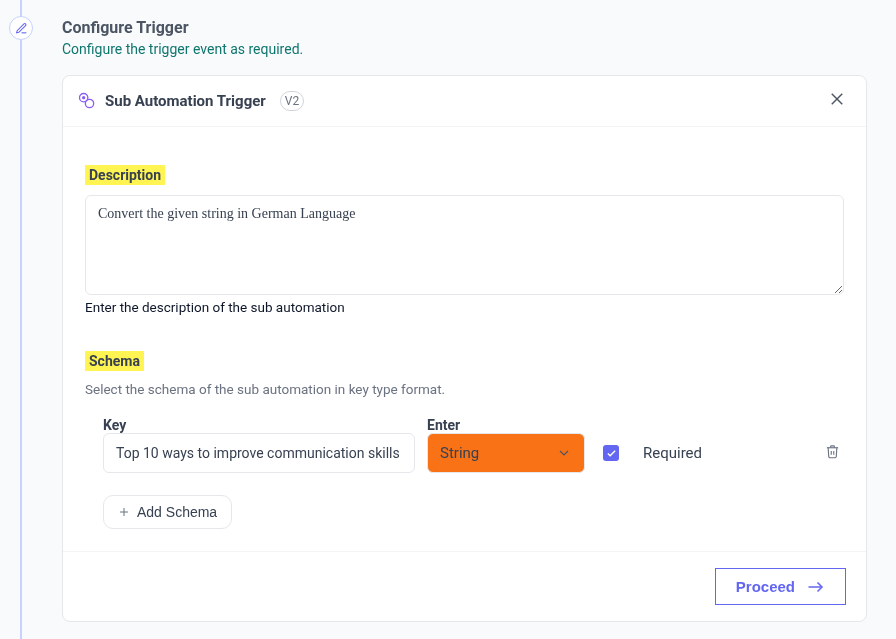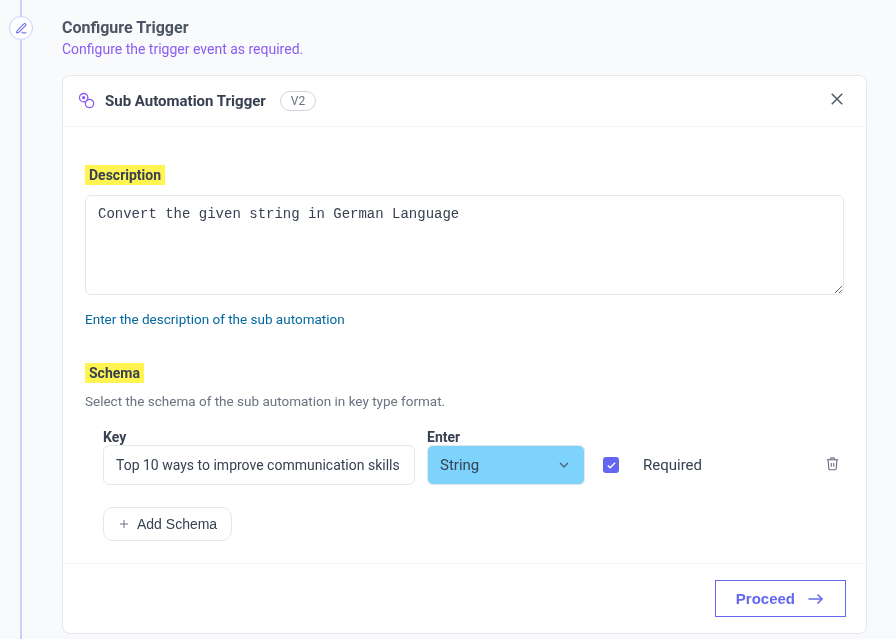--- a/index.html
+++ b/index.html
@@ -49,21 +49,21 @@
       padding-top: 18px;
     }
     .section-title {
       font-size: 16px;
       font-weight: 700;
       color: #4b5563;
       margin-bottom: 4px;
     }
     .section-subtitle {
       font-size: 14px;
-      color: #8b5cf6;
+      color: #0f766e;
       margin-bottom: 18px;
     }
     .card {
       background: #fff;
       border: 1px solid #e5e7eb;
       border-radius: 8px;
       width: 805px;
     }
     .card-header {
       display: flex;
@@ -81,21 +81,21 @@
       font-size: 15px;
       font-weight: 700;
       color: #374151;
     }
     .version-badge {
       margin-left: 14px;
       font-size: 12px;
       color: #6b7280;
       border: 1px solid #d1d5db;
       border-radius: 12px;
-      padding: 2px 10px;
+      padding: 2px 4px;
     }
     .spacer {
       flex: 1;
     }
     .close-btn {
       cursor: pointer;
       color: #4b5563;
     }
     .close-btn svg {
       width: 18px;
@@ -117,27 +117,27 @@
       margin-bottom: 10px;
     }
     .desc-textarea {
       width: 100%;
       height: 100px;
       border: 1px solid #e5e7eb;
       border-radius: 6px;
       padding: 10px 12px;
       font-size: 14px;
       color: #374151;
-      font-family: Liberation Mono, monospace;
+      font-family: Liberation Serif, serif;
       resize: both;
     }
     .helper-text {
       font-size: 13.5px;
-      color: #0369a1;
-      margin-top: 12px;
+      color: #0f172a;
+      margin-top: 0;
       margin-bottom: 36px;
     }
     .schema-helper {
       font-size: 13.5px;
       color: #6b7280;
       margin-top: 0px;
       margin-bottom: 20px;
     }
     .schema-block {
       padding-left: 18px;
@@ -179,21 +179,21 @@
       height: 40px;
       border: 1px solid #e5e7eb;
       border-radius: 6px;
       padding: 0 12px;
       font-size: 15px;
       color: #374151;
       display: flex;
       align-items: center;
       justify-content: space-between;
       cursor: pointer;
-      background: #7dd3fc;
+      background: #f97316;
     }
     .type-select svg {
       width: 16px;
       height: 16px;
       stroke: #4b5563;
       fill: none;
       stroke-width: 1.8;
     }
     .required-wrap {
       display: flex;

